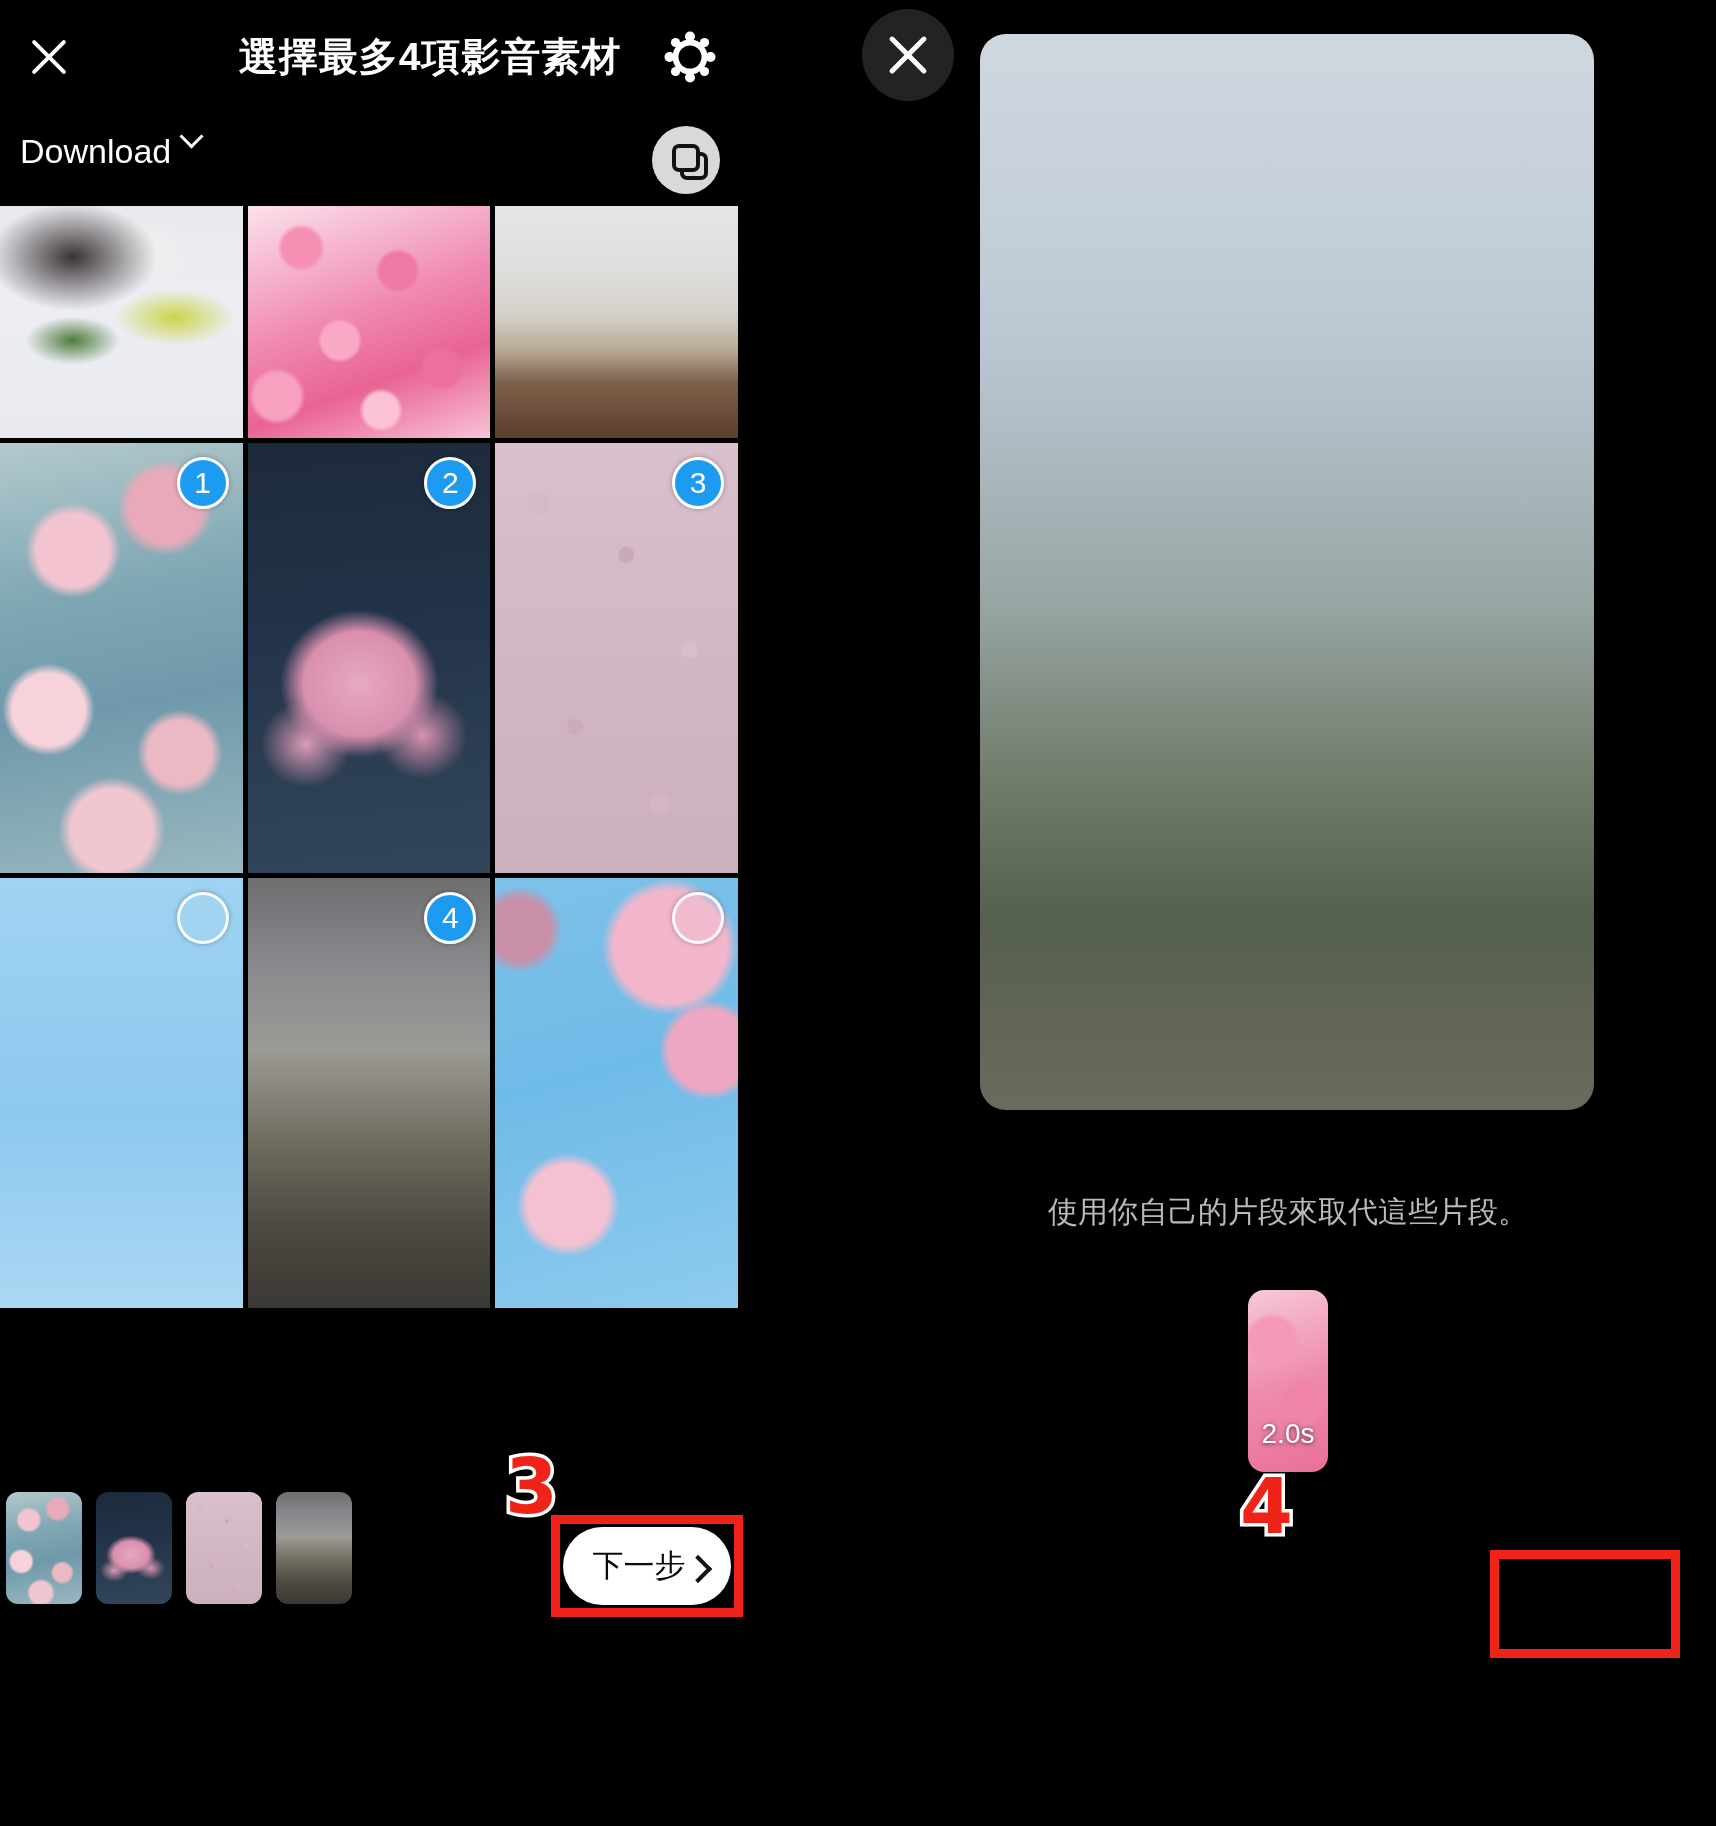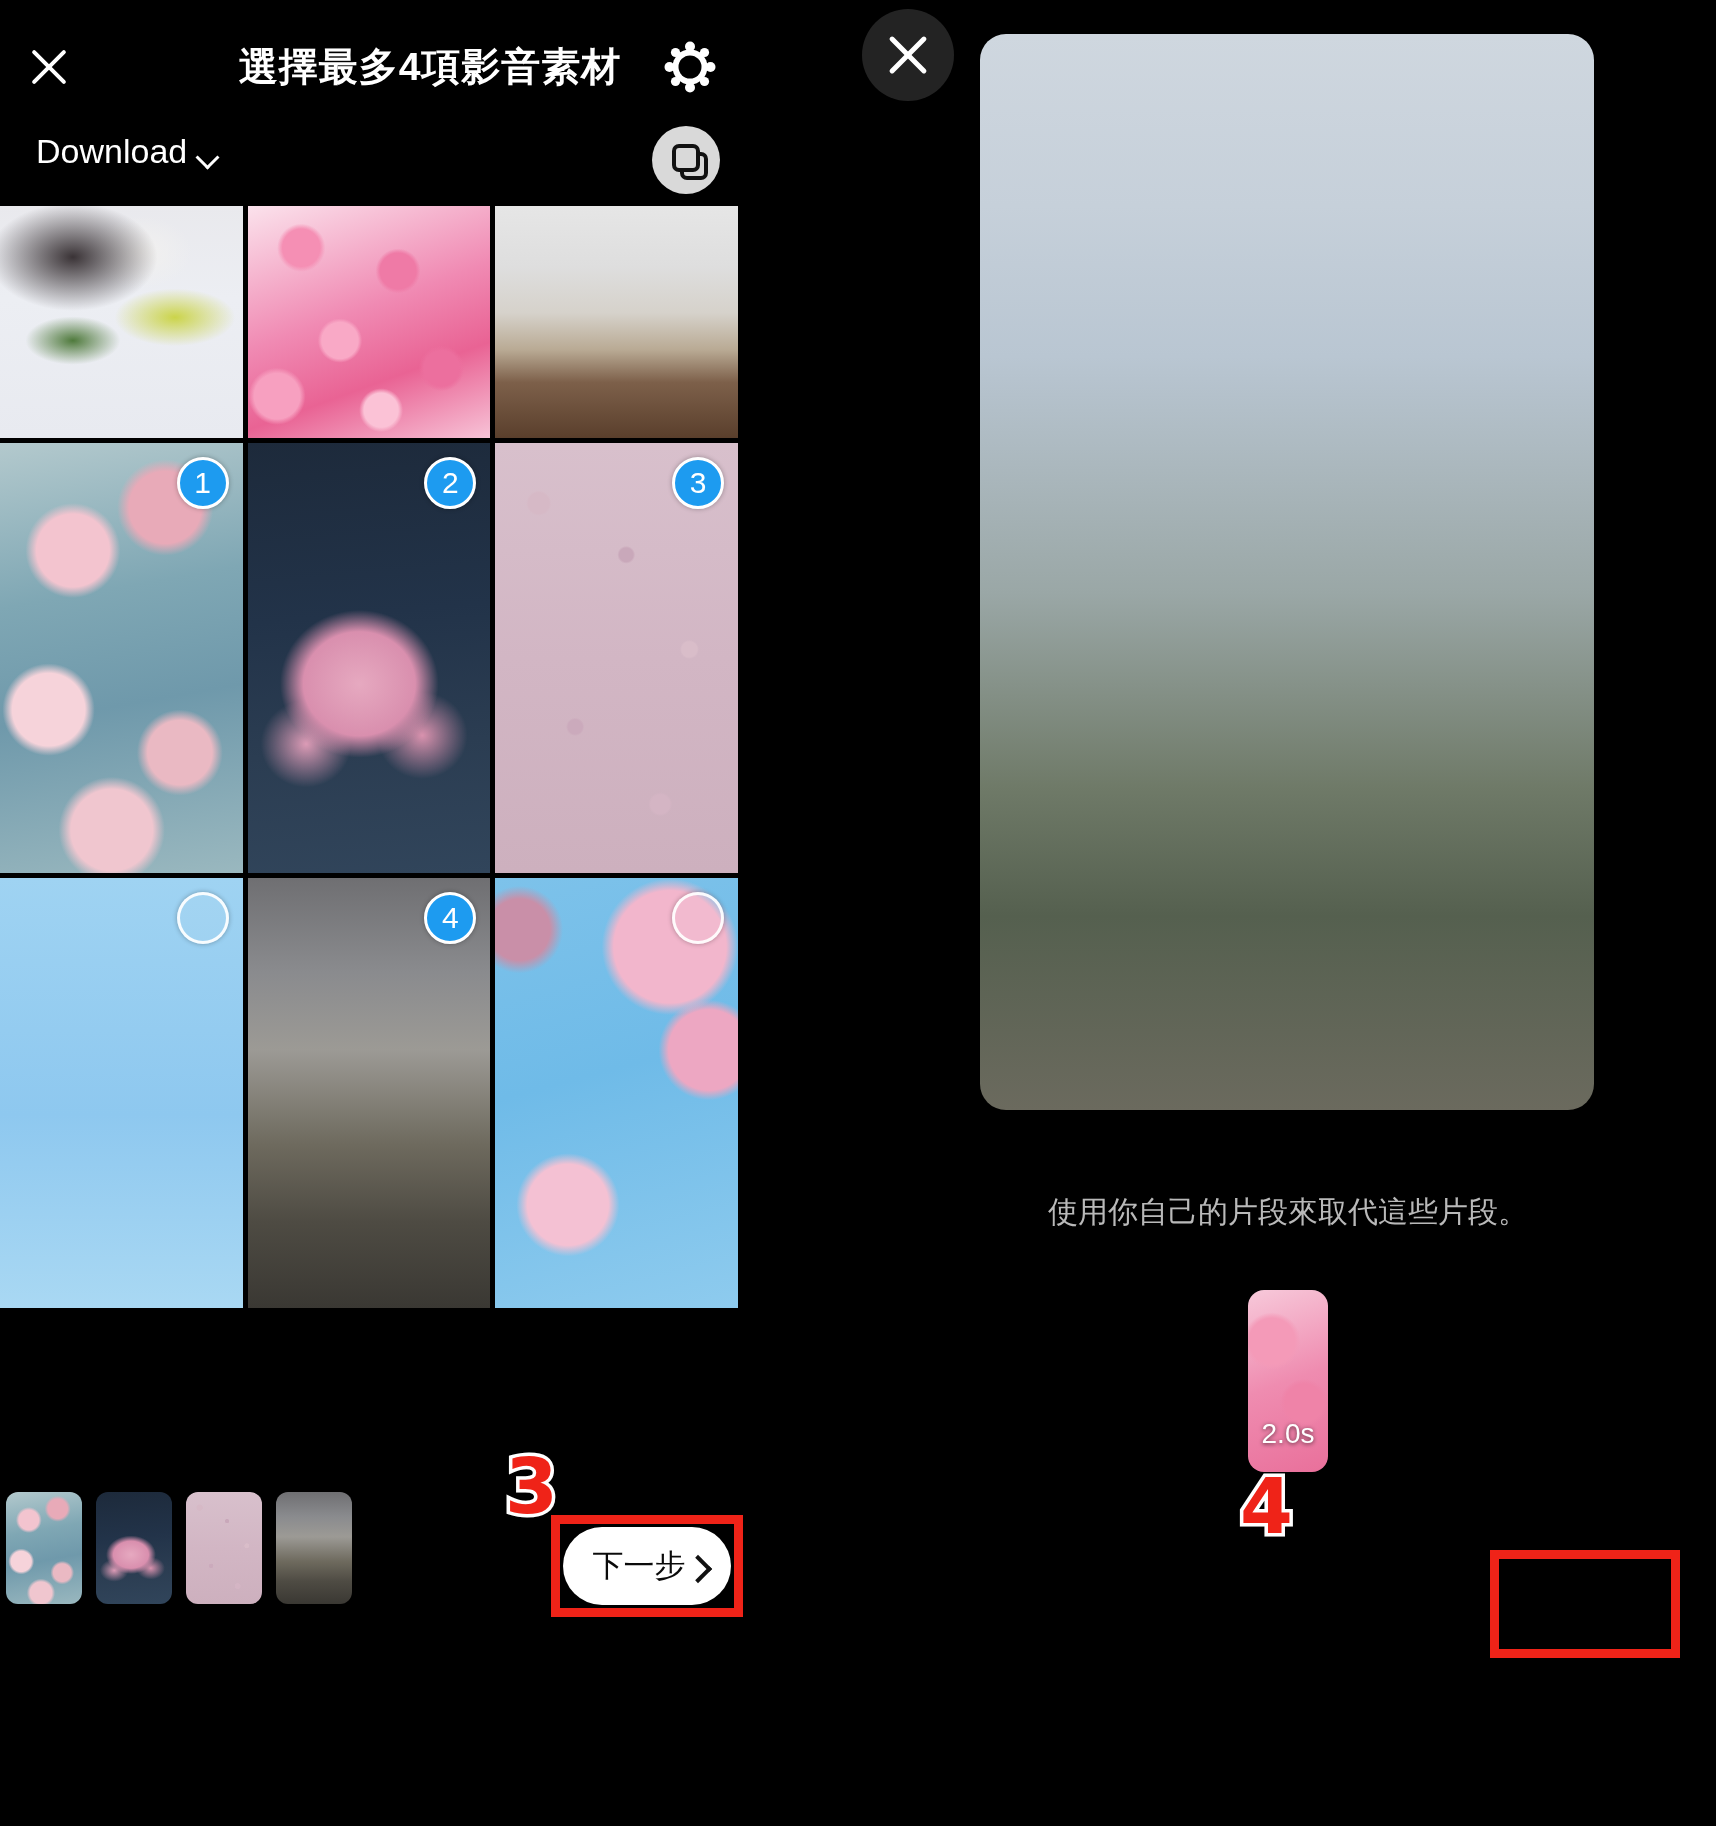--- a/index.html
+++ b/index.html
@@ -7,43 +7,43 @@
     width:1716px; height:1826px;
     background:#000;
     font-family:"Liberation Sans", sans-serif;
     overflow:hidden;
   }
   #root { position:relative; width:1716px; height:1826px; background:#000; }
 
   
   .left-panel { position:absolute; left:0; top:0; width:860px; height:1826px; background:#000; }
 
-  .top-bar { position:absolute; left:0; top:10px; width:860px; height:118px;padding-left:18px; }
+  .top-bar { position:absolute; left:0; top:0; width:860px; height:118px;padding-left:18px; }
   .close-x {
     position:absolute; left:22px; top:30px; width:54px; height:54px; cursor:pointer;
   }
   .close-x::before, .close-x::after {
     content:""; position:absolute; left:50%; top:50%; width:46px; height:4px;
     background:#fff; border-radius:2px; transform-origin:center;
   }
   .close-x::before { transform:translate(-50%,-50%) rotate(45deg); }
   .close-x::after  { transform:translate(-50%,-50%) rotate(-45deg); }
 
   .page-title {
     position:absolute; left:0; top:30px; width:860px; text-align:center;
     color:#fff; font-size:39px; font-weight:700; letter-spacing:1px;
   }
 
   .gear-icon { position:absolute; left:663px; top:30px; width:54px; height:54px; cursor:pointer; }
 
   
   .album-row { position:absolute; left:0; top:118px; width:860px; height:84px; }
   .album-name {
-    position:absolute; left:36px; top:14px; color:#fff; font-size:34px; font-weight:400;
-    display:flex; align-items:flex-end; gap:12px; cursor:pointer;
+    position:absolute; left:20px; top:14px; color:#fff; font-size:34px; font-weight:400;
+    display:flex; align-items:flex-start; gap:12px; cursor:pointer;
   }
   .chev-down { display:inline-block; width:18px; height:18px; position:relative; top:-4px; }
   .chev-down::before {
     content:""; position:absolute; left:0; top:0; width:14px; height:14px;
     border-right:3px solid #fff; border-bottom:3px solid #fff;
     transform:rotate(45deg);
   }
   .multi-select-btn {
     position:absolute; left:652px; top:8px; width:68px; height:68px; border-radius:50%;
     background:#d9d9d9; cursor:pointer;

